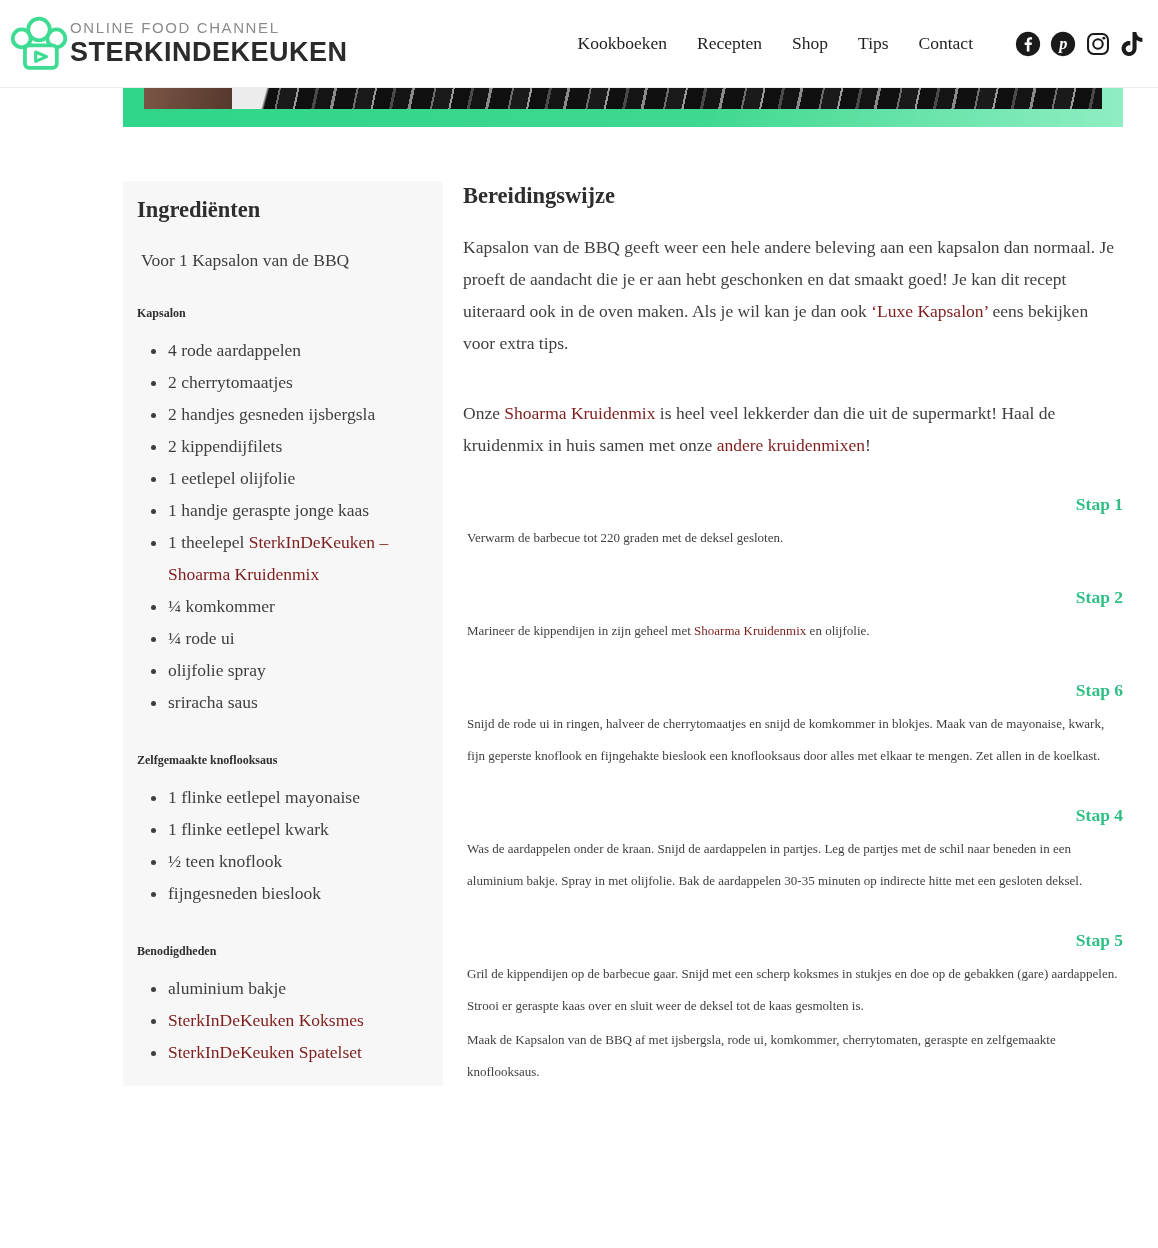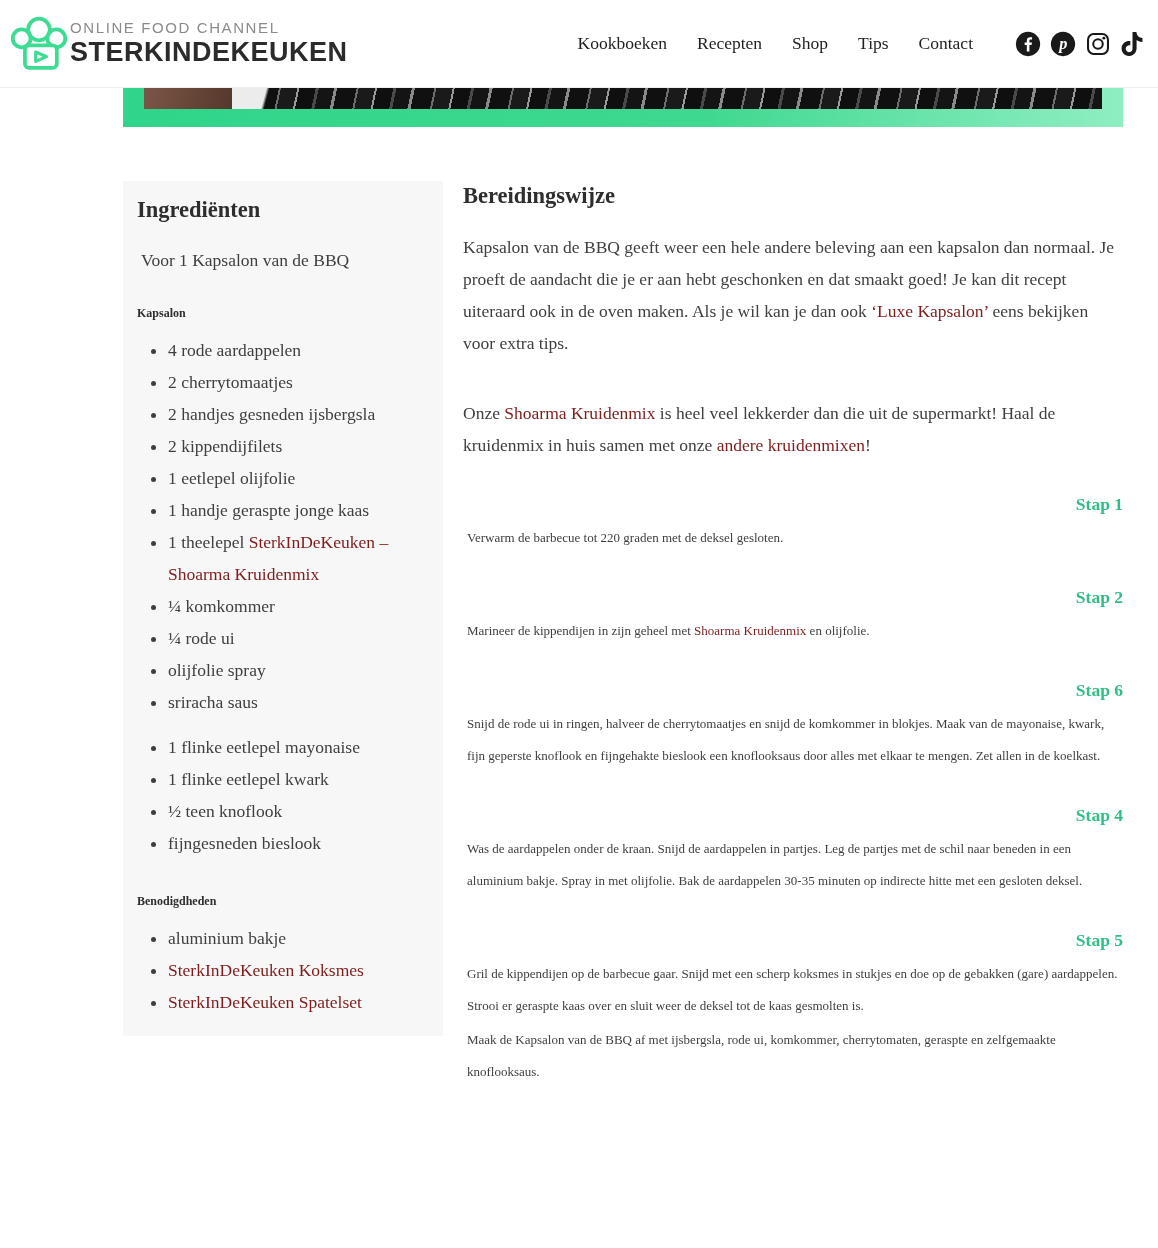--- a/index.html
+++ b/index.html
@@ -179,20 +179,21 @@
           <li><span>2 handjes gesneden ijsbergsla</span></li>
           <li><span>2 kippendijfilets</span></li>
           <li><span>1 eetlepel olijfolie</span></li>
           <li><span>1 handje geraspte jonge kaas</span></li>
           <li><span>1 theelepel </span><a class="green-link">SterkInDeKeuken – Shoarma Kruidenmix</a></li>
           <li><span>¼ komkommer</span></li>
           <li><span>¼ rode ui</span></li>
           <li><span>olijfolie spray</span></li>
           <li><span>sriracha saus</span></li>
         </ul>
+        <h3 class="group-heading">Zelfgemaakte knoflooksaus</h3>
         <ul>
           <li><span>1 flinke eetlepel mayonaise</span></li>
           <li><span>1 flinke eetlepel kwark</span></li>
           <li><span>½ teen knoflook</span></li>
           <li><span>fijngesneden bieslook</span></li>
         </ul>
         <h3 class="group-heading">Benodigdheden</h3>
         <ul>
           <li><span>aluminium bakje</span></li>
           <li><a class="green-link">SterkInDeKeuken Koksmes</a></li>

